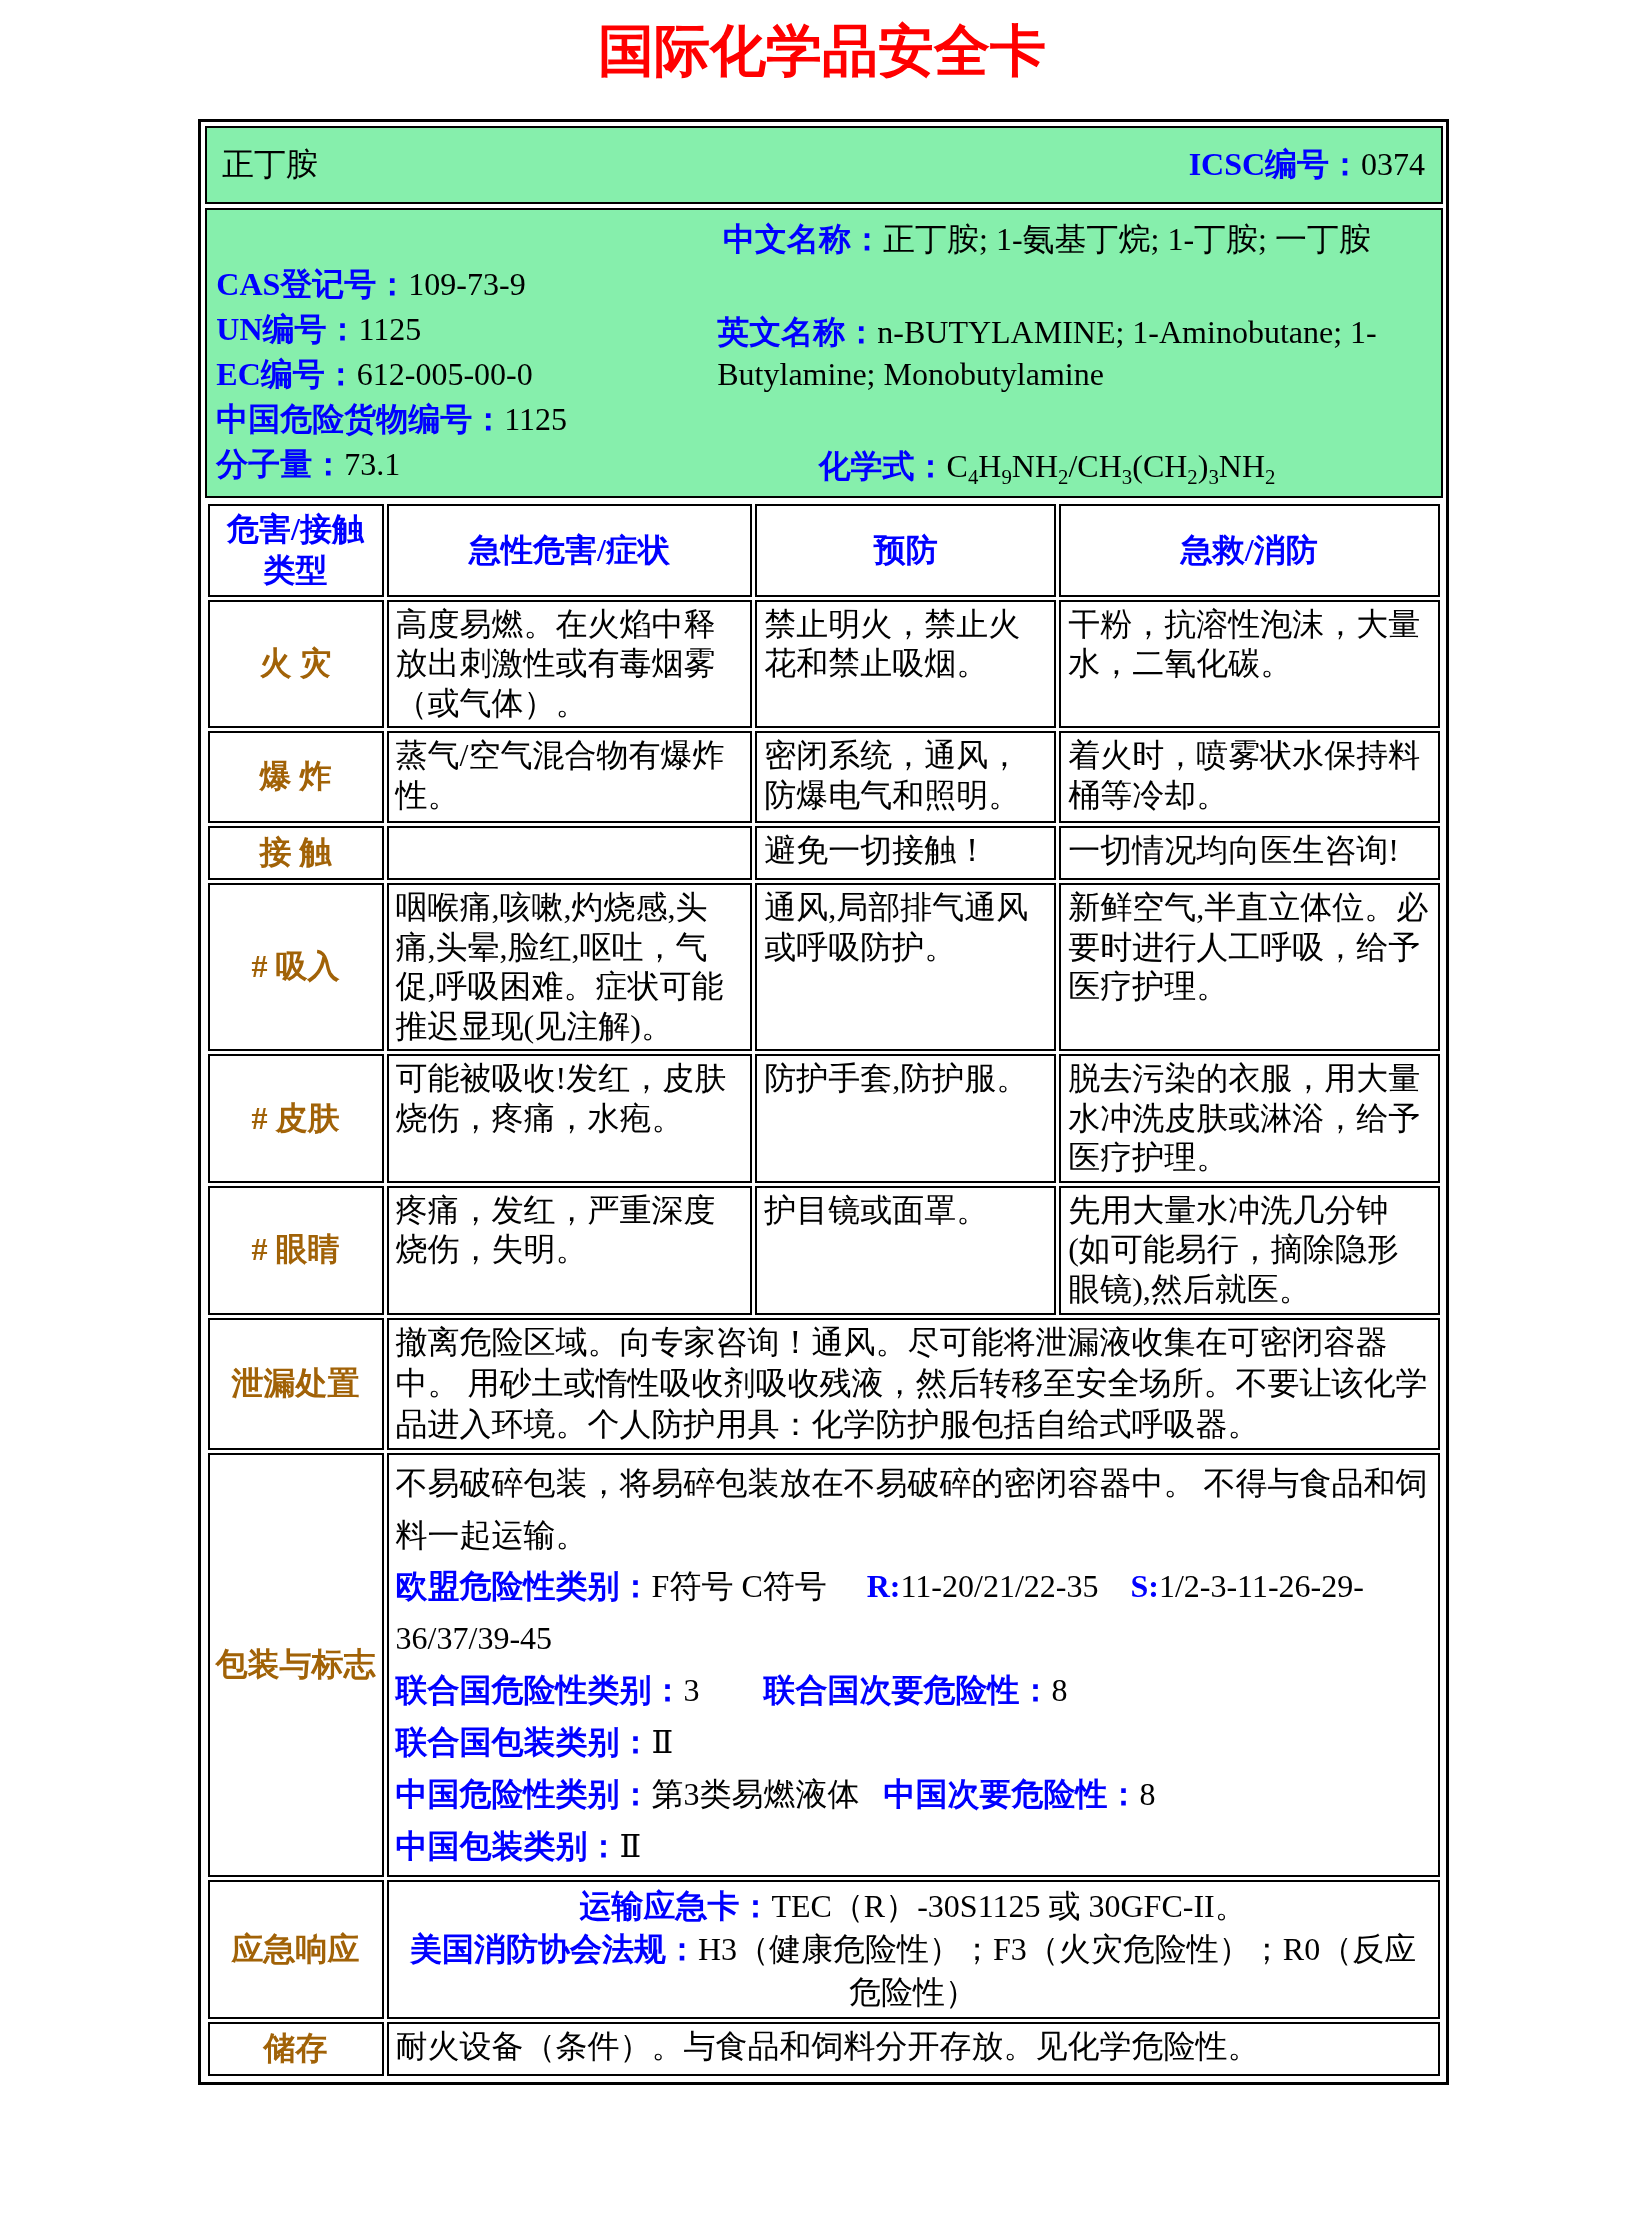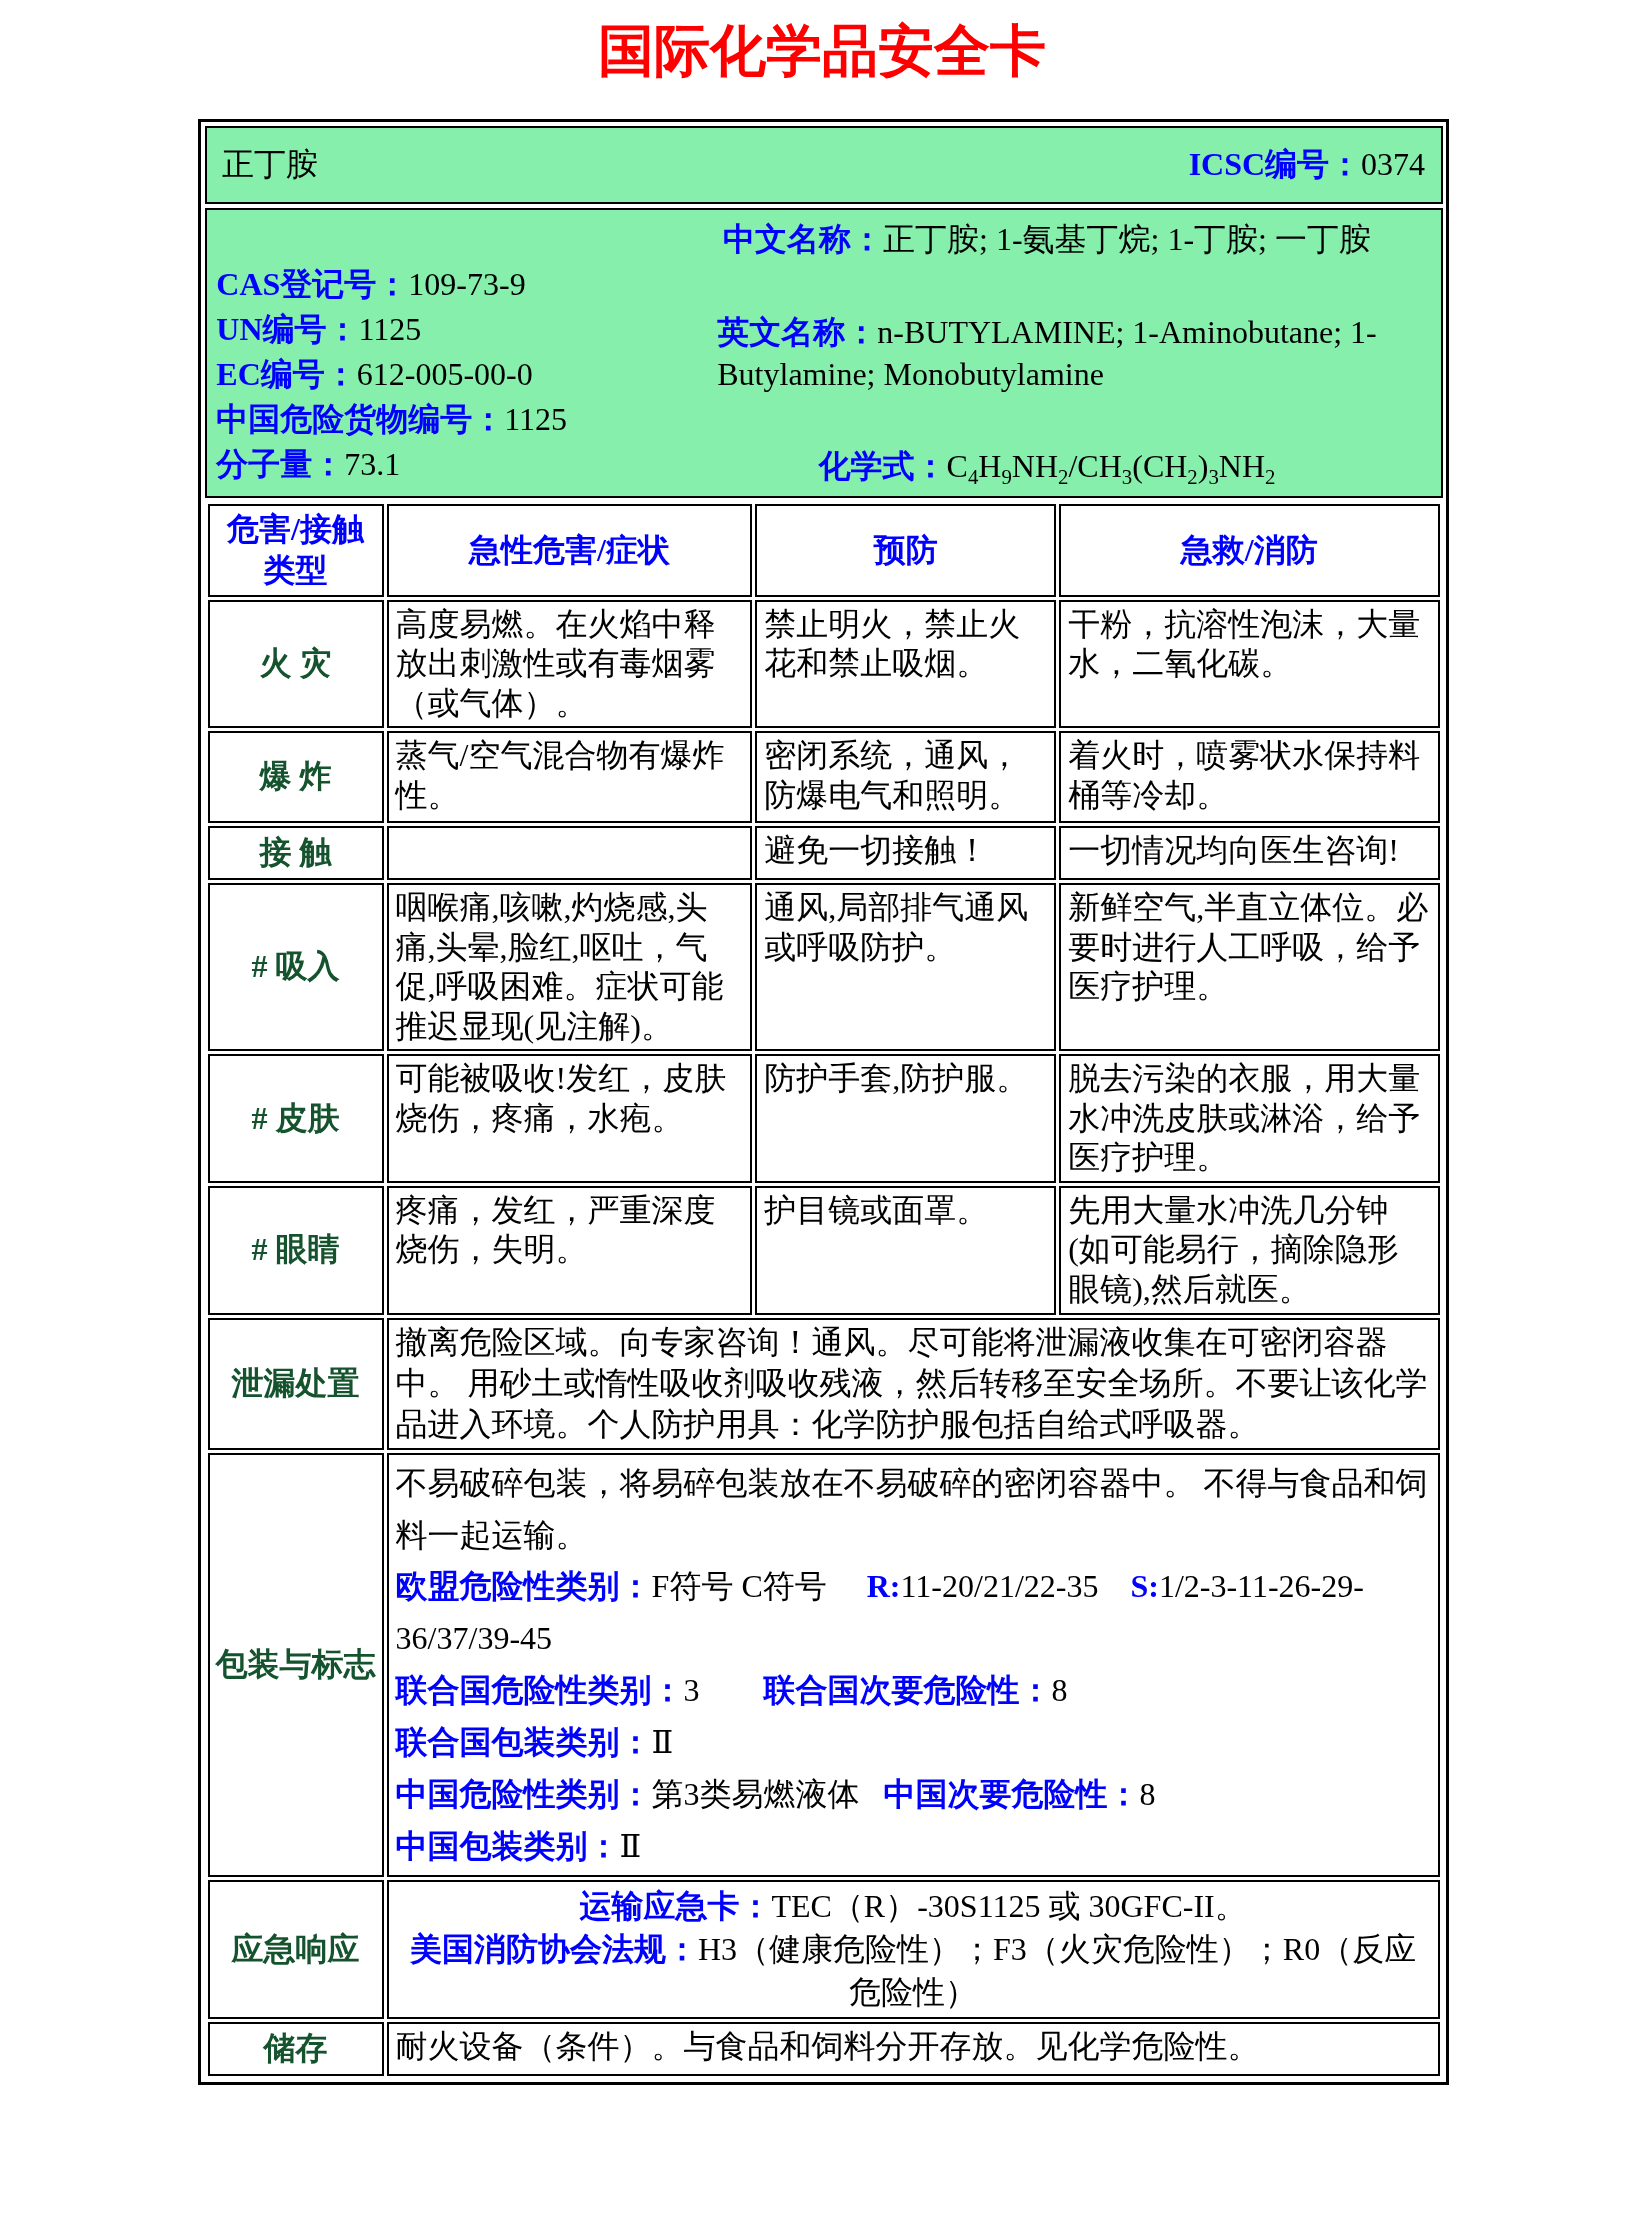--- a/index.html
+++ b/index.html
@@ -35,21 +35,21 @@
   .ids-right { flex: 1; display: flex; flex-direction: column; justify-content: space-between; align-items: center; }
   .ids-right .id-line { line-height: 42px; }
   .pre { white-space: pre-line; }
   sub { font-size: 65%; line-height: 0; }
   table.hazard { width: 100%; border-collapse: separate; border-spacing: 3.5px; table-layout: fixed; }
   .hazard th, .hazard td { border: 2.1px solid #000; font-size: 32px; background: #fff; }
   .hazard th {
     color: #0000ff; font-weight: bold; text-align: center; vertical-align: middle;
     height: 89px; line-height: 1.3; white-space: pre-line; padding: 2.8px;
   }
-  td.label { color: #14532d; font-weight: bold; text-align: center; vertical-align: middle; padding: 2.8px; }
+  td.label { color: #a16207; font-weight: bold; text-align: center; vertical-align: middle; padding: 2.8px; }
   td.content { padding: 2.8px 7px; line-height: 1.24; vertical-align: top; text-align: left; }
   .rline { white-space: pre-wrap; }
   col.c1 { width: 14.4%; } col.c2 { width: 29.9%; } col.c3 { width: 24.6%; } col.c4 { width: 31.1%; }
   .r0 td { height: 120px; margin-top: 43px; }
   .r1 td { height: 92px; }
   .r2 td { height: 52px; }
   .r3 td { height: 162px; }
   .r4 td { height: 122px; }
   .r5 td { height: 122px; }
   .r6 td { height: 91px; }

